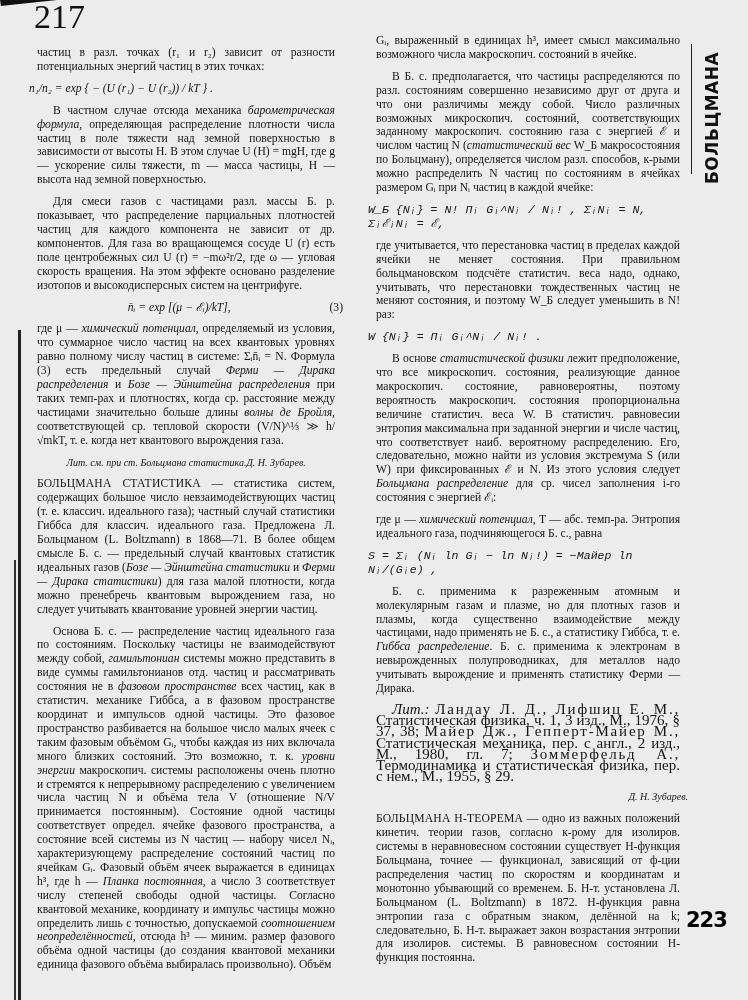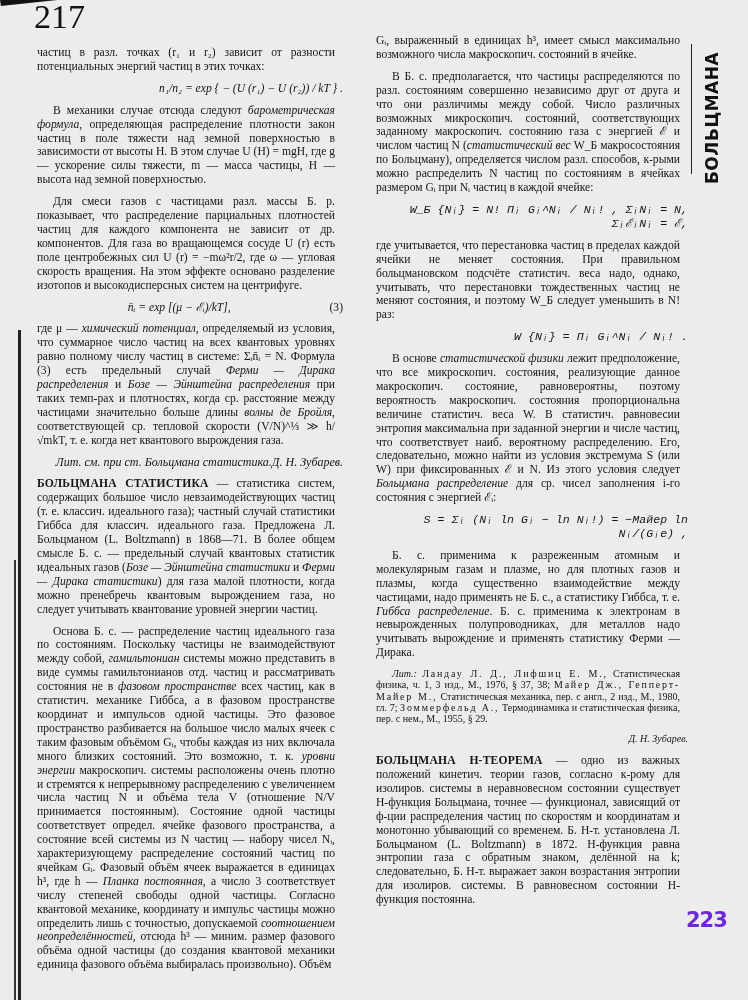--- a/index.html
+++ b/index.html
@@ -2,59 +2,59 @@
 <html><head>
 <meta charset="utf-8">
 <style>
   html, body { margin:0; padding:0; }
   body { width:748px; height:1000px; background:#ececec; position:relative; overflow:hidden;
     font-family:"Liberation Serif", "DejaVu Serif", serif; color:#151515; }
   .scan-edge { position:absolute; left:0; top:0; width:60px; height:12px; border-top:6px solid #111; border-radius:0 0 60px 0; transform:rotate(-6deg); transform-origin:left top; }
   .binding-line { position:absolute; left:18px; top:330px; width:3px; height:670px; background:#222; }
   .binding-line2 { position:absolute; left:14px; top:560px; width:2px; height:440px; background:#333; }
   .page-num-top { position:absolute; left:34px; top:-2px; font-size:34px; font-family:"Liberation Serif", serif; color:#111; }
-  .page-num-bottom { position:absolute; left:686px; top:908px; font-size:21px; font-weight:bold; font-family:"DejaVu Sans", sans-serif; color:#6d28d9; letter-spacing:-1px; }
+  .page-num-bottom { position:absolute; left:686px; top:908px; font-size:21px; font-weight:bold; font-family:"DejaVu Sans", sans-serif; color:#000000; letter-spacing:-1px; }
   .running-head { position:absolute; left:694px; top:52px; width:40px; height:150px; }
   .running-head span { position:absolute; left:-48px; top:56px; transform:rotate(-90deg); font-family:"DejaVu Sans", sans-serif; font-weight:bold; font-size:17px; letter-spacing:0.5px; white-space:nowrap; color:#111; }
   .margin-rule { position:absolute; left:691px; top:44px; width:1px; height:130px; background:#222; }
   .col { position:absolute; font-size:11.6px; line-height:13.9px; text-align:justify; }
   .col-left { left:29px; top:38px; width:314px; }
   .col-right { left:368px; top:26px; width:320px; }
   .col p { margin:8px; text-indent:0; }
   .col p.ind { text-indent:16px; }
-  .formula { text-align:right; margin:4px 0 5px 0; font-style:italic; }
+  .formula { text-align:left; margin:4px 0 5px 0; font-style:italic; }
   .formula.tall { margin:7px 0 7px 0;font-family:Liberation Mono, monospace; }
   .eqn-row { display:flex; justify-content:space-between; margin:8px 0 8px 0; }
   .eqn-row .eq { flex:1; text-align:center; font-style:italic; }
   .it { font-style:italic; }
-  .bold-head { font-weight:bold; letter-spacing:0.2px; }
-  .lit { font-size:10px; line-height:11.2px; }
+  .bold-head { font-weight:normal; letter-spacing:0.2px; }
+  .lit { font-size:15px; line-height:11.2px; }
   .lit .spaced { letter-spacing:1.8px; }
   .author { text-align:right; font-style:italic; font-size:10px; }
-  .lit-line { display:flex; justify-content:flex-end; font-size:12px; }
+  .lit-line { display:flex; justify-content:center; font-size:10px; }
   .lit-line .a { font-style:italic; }
 </style>
 </head>
 <body>
 
 <div class="scan-edge"></div>
 <div class="binding-line"></div>
 <div class="binding-line2"></div>
 
 <div class="page-num-top">217</div>
 
 <div class="margin-rule"></div>
 <div class="running-head">
   <span>БОЛЬЦМАНА</span>
 </div>
 
 <div class="col col-left">
   <p>частиц в разл. точках (r₁ и r₂) зависит от разности потенциальных энергий частиц в этих точках:</p>
   <div class="formula">n₁/n₂ = exp { − (U (r₁) − U (r₂)) / kT } .</div>
-  <p class="ind"><span>В механики случае отсюда следуют </span><span class="it">барометрическая формула</span><span>, определяющая распределение плотности закон частиц в поле тяжести над земной поверхностью в зависимости от высоты H. В этом случае U (H) = mgH, где g — ускорение силы тяжести, m — масса частицы, H — высота над земной поверхностью.</span></p>
+  <p class="ind"><span>В частном случае отсюда механика </span><span class="it">барометрическая формула</span><span>, определяющая распределение плотности числа частиц в поле тяжести над земной поверхностью в зависимости от высоты H. В этом случае U (H) = mgH, где g — ускорение силы тяжести, m — масса частицы, H — высота над земной поверхностью.</span></p>
   <p class="ind">Для смеси газов с частицами разл. массы Б. р. показывает, что распределение парциальных плотностей частиц для каждого компонента не зависит от др. компонентов. Для газа во вращающемся сосуде U (r) есть поле центробежных сил U (r) = −mω²r/2, где ω — угловая скорость вращения. На этом эффекте основано разделение изотопов и высокодисперсных систем на центрифуге.</p>
   <div class="eqn-row">
     <span class="eq">n̄ᵢ = exp [(μ − ℰᵢ)/kT],</span>
     <span>(3)</span>
   </div>
   <p><span>где μ — </span><span class="it">химический потенциал</span><span>, определяемый из условия, что суммарное число частиц на всех квантовых уровнях равно полному числу частиц в системе: Σᵢn̄ᵢ = N. Формула (3) есть предельный случай </span><span class="it">Ферми — Дирака распределения</span><span> и </span><span class="it">Бозе — Эйнштейна распределения</span><span> при таких темп-рах и плотностях, когда ср. расстояние между частицами значительно больше длины </span><span class="it">волны де Бройля</span><span>, соответствующей ср. тепловой скорости (V/N)^⅓ ≫ h/√mkT, т. е. когда нет квантового вырождения газа.</span></p>
   <div class="lit-line">
     <span class="a">Лит. см. при ст. Больцмана статистика.</span>
     <span class="a">Д. Н. Зубарев.</span>
   </div>
@@ -62,20 +62,21 @@
   <p class="ind"><span>Основа Б. с. — распределение частиц идеального газа по состояниям. Поскольку частицы не взаимодействуют между собой, </span><span class="it">гамильтониан</span><span> системы можно представить в виде суммы гамильтонианов отд. частиц и рассматривать состояния не в </span><span class="it">фазовом пространстве</span><span> всех частиц, как в статистич. механике Гиббса, а в фазовом пространстве координат и импульсов одной частицы. Это фазовое пространство разбивается на большое число малых ячеек с таким фазовым объёмом Gᵢ, чтобы каждая из них включала много близких состояний. Это возможно, т. к. </span><span class="it">уровни энергии</span><span> макроскопич. системы расположены очень плотно и стремятся к непрерывному распределению с увеличением числа частиц N и объёма тела V (отношение N/V принимается постоянным). Состояние одной частицы соответствует определ. ячейке фазового пространства, а состояние всей системы из N частиц — набору чисел Nᵢ, характеризующему распределение состояний частиц по ячейкам Gᵢ. Фазовый объём ячеек выражается в единицах h³, где h — </span><span class="it">Планка постоянная</span><span>, а число 3 соответствует числу степеней свободы одной частицы. Согласно квантовой механике, координату и импульс частицы можно определить лишь с точностью, допускаемой </span><span class="it">соотношением неопределённостей</span><span>, отсюда h³ — миним. размер фазового объёма одной частицы (до создания квантовой механики единица фазового объёма выбиралась произвольно). Объём</span></p>
 </div>
 
 <div class="col col-right">
   <p>Gᵢ, выраженный в единицах h³, имеет смысл максимально возможного числа макроскопич. состояний в ячейке.</p>
   <p class="ind"><span>В Б. с. предполагается, что частицы распределяются по разл. состояниям совершенно независимо друг от друга и что они различимы между собой. Число различных возможных микроскопич. состояний, соответствующих заданному макроскопич. состоянию газа с энергией ℰ и числом частиц N (</span><span class="it">статистический вес</span><span> W_Б макросостояния по Больцману), определяется числом разл. способов, к-рыми можно распределить N частиц по состояниям в ячейках размером Gᵢ при Nᵢ частиц в каждой ячейке:</span></p>
   <div class="formula tall">W_Б {Nᵢ} = N! Πᵢ Gᵢ^Nᵢ / Nᵢ! ,    ΣᵢNᵢ = N,  ΣᵢℰᵢNᵢ = ℰ,</div>
   <p>где учитывается, что перестановка частиц в пределах каждой ячейки не меняет состояния. При правильном больцмановском подсчёте статистич. веса надо, однако, учитывать, что перестановки тождественных частиц не меняют состояния, и поэтому W_Б следует уменьшить в N! раз:</p>
   <div class="formula tall">W {Nᵢ} = Πᵢ Gᵢ^Nᵢ / Nᵢ! .</div>
   <p class="ind"><span>В основе </span><span class="it">статистической физики</span><span> лежит предположение, что все микроскопич. состояния, реализующие данное макроскопич. состояние, равновероятны, поэтому вероятность макроскопич. состояния пропорциональна величине статистич. веса W. В статистич. равновесии энтропия максимальна при заданной энергии и числе частиц, что соответствует наиб. вероятному распределению. Его, следовательно, можно найти из условия экстремума S (или W) при фиксированных ℰ и N. Из этого условия следует </span><span class="it">Больцмана распределение</span><span> для ср. чисел заполнения i-го состояния с энергией ℰᵢ:</span></p>
+  <p><span>где μ — </span><span class="it">химический потенциал</span><span>, T — абс. темп-ра. Энтропия идеального газа, подчиняющегося Б. с., равна</span></p>
   <div class="formula tall">S = Σᵢ (Nᵢ ln Gᵢ − ln Nᵢ!) = −Майер ln Nᵢ/(Gᵢe) ,</div>
   <p class="ind"><span>Б. с. применима к разреженным атомным и молекулярным газам и плазме, но для плотных газов и плазмы, когда существенно взаимодействие между частицами, надо применять не Б. с., а статистику Гиббса, т. е. </span><span class="it">Гиббса распределение</span><span>. Б. с. применима к электронам в невырожденных полупроводниках, для металлов надо учитывать вырождение и применять статистику Ферми — Дирака.</span></p>
   <p class="ind lit"><span class="it">Лит.:</span> <span class="spaced">Ландау Л. Д., Лифшиц Е. М.,</span><span> Статистическая физика, ч. 1, 3 изд., М., 1976, § 37, 38; </span><span class="spaced">Майер Дж., Гепперт-Майер М.,</span><span> Статистическая механика, пер. с англ., 2 изд., М., 1980, гл. 7; </span><span class="spaced">Зоммерфельд А.,</span><span> Термодинамика и статистическая физика, пер. с нем., М., 1955, § 29.</span></p>
   <div class="author">Д. Н. Зубарев.</div>
   <p><span class="bold-head">БОЛЬЦМАНА H-ТЕОРЕМА</span><span> — одно из важных положений кинетич. теории газов, согласно к-рому для изолиров. системы в неравновесном состоянии существует H-функция Больцмана, точнее — функционал, зависящий от ф-ции распределения частиц по скоростям и координатам и монотонно убывающий со временем. Б. H-т. установлена Л. Больцманом (L. Boltzmann) в 1872. H-функция равна энтропии газа с обратным знаком, делённой на k; следовательно, Б. H-т. выражает закон возрастания энтропии для изолиров. системы. В равновесном состоянии H-функция постоянна.</span></p>
 </div>
 
 <div class="page-num-bottom">223</div>
 
 </body></html>

